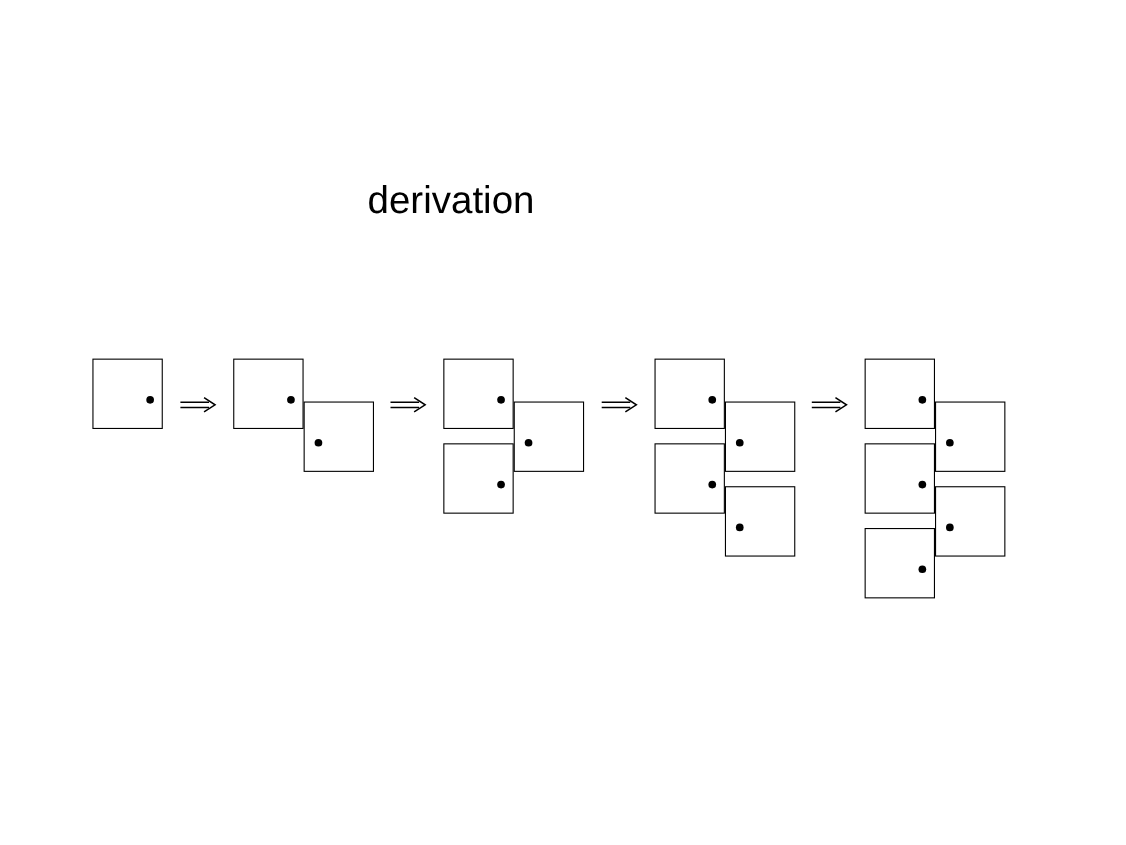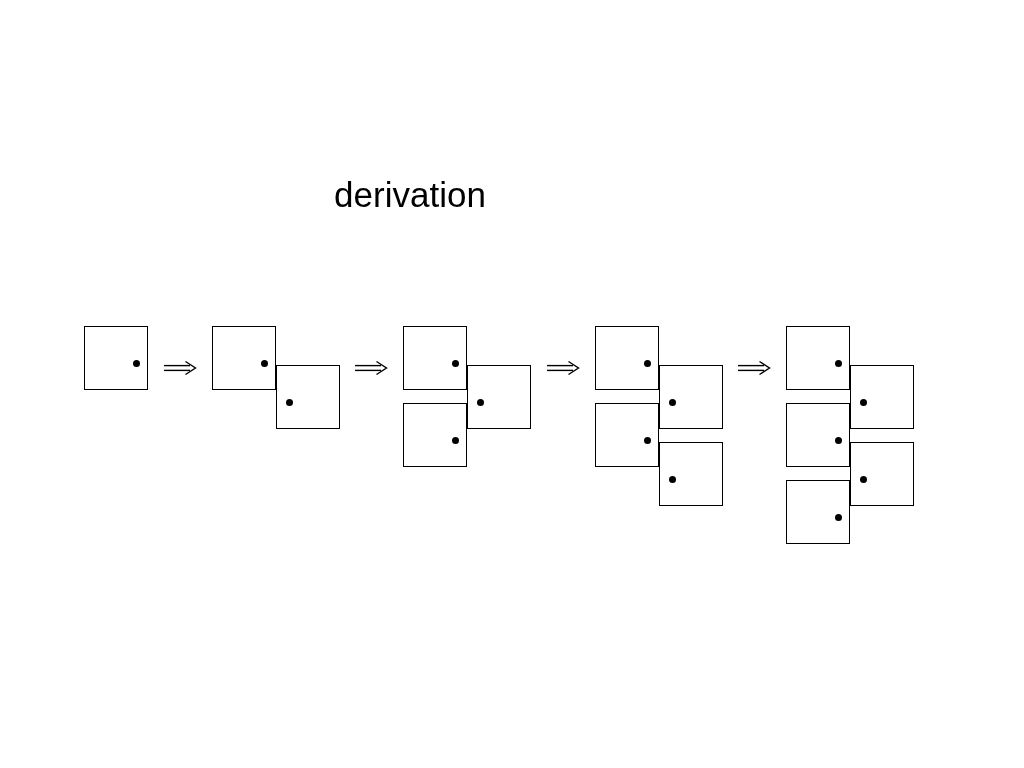--- a/index.html
+++ b/index.html
@@ -18,21 +18,20 @@
   .title {
     position: absolute;
     top: 165px;
     left: 0;
     width: 820px;
     text-align: center;
     font-size: 35px;
     line-height: 35px;
     color: var(--text, #000000);
     font-family: "Liberation Sans", sans-serif;
-    margin-top: 12px;
   }
   .layer {
     position: absolute;
     left: 0;
     top: 0;
     width: 1024px;
     height: 768px;
   }
   .step {
     position: absolute;

